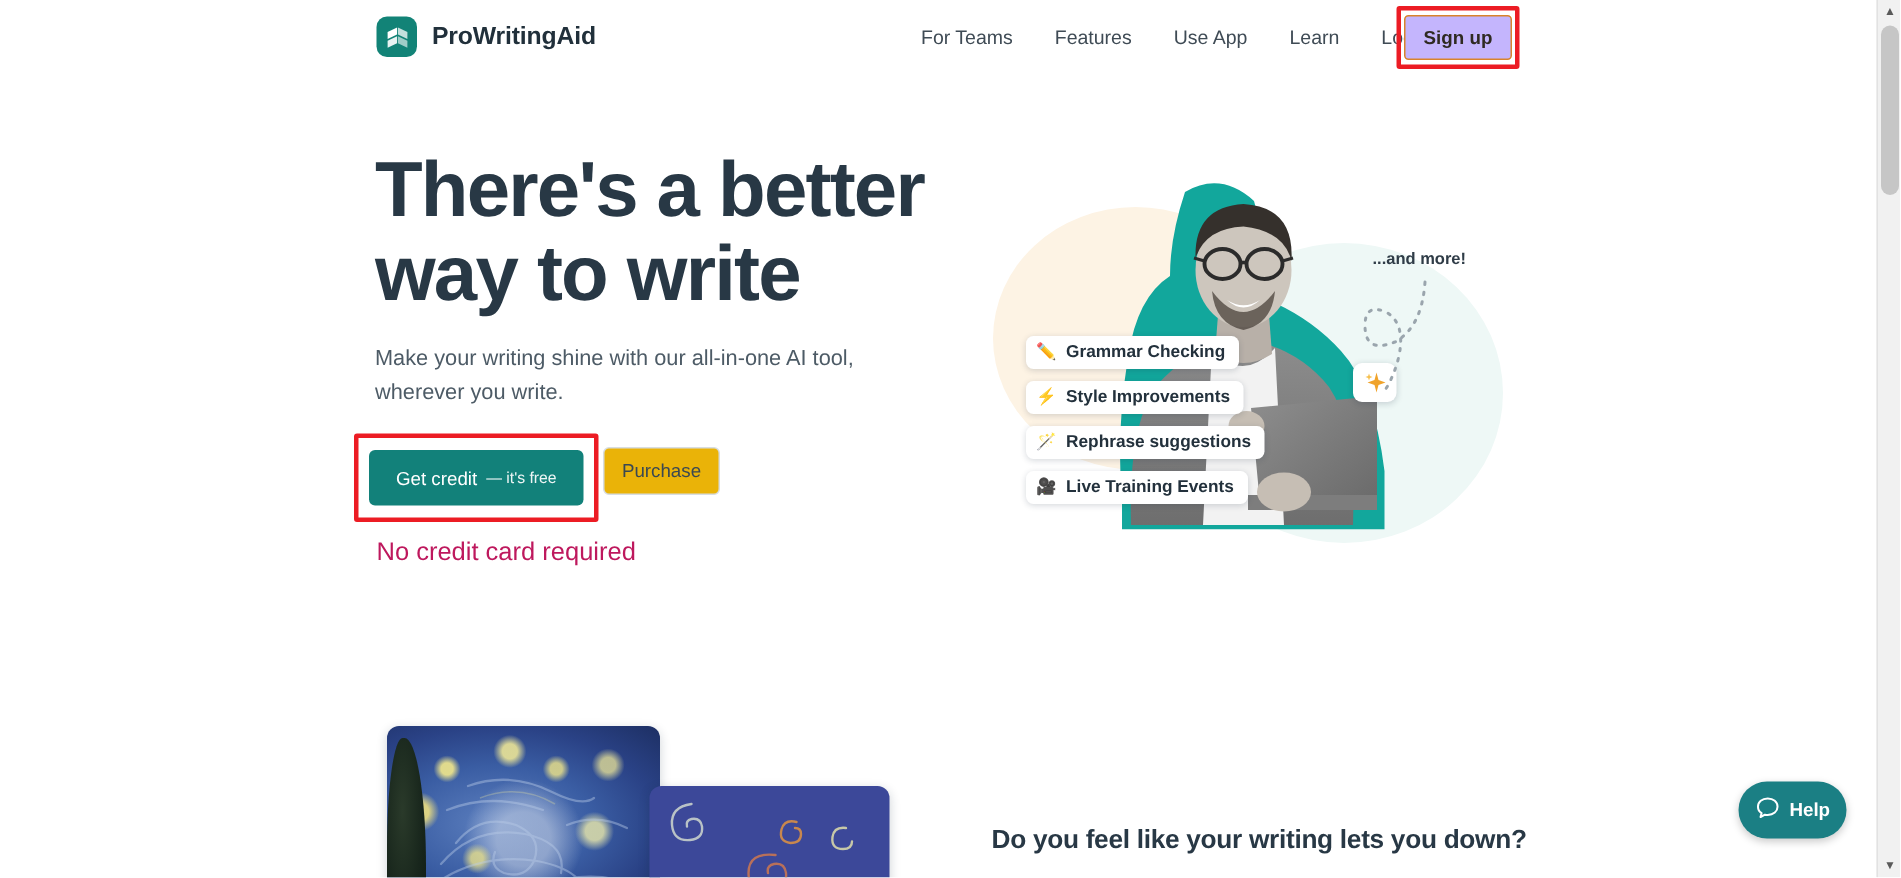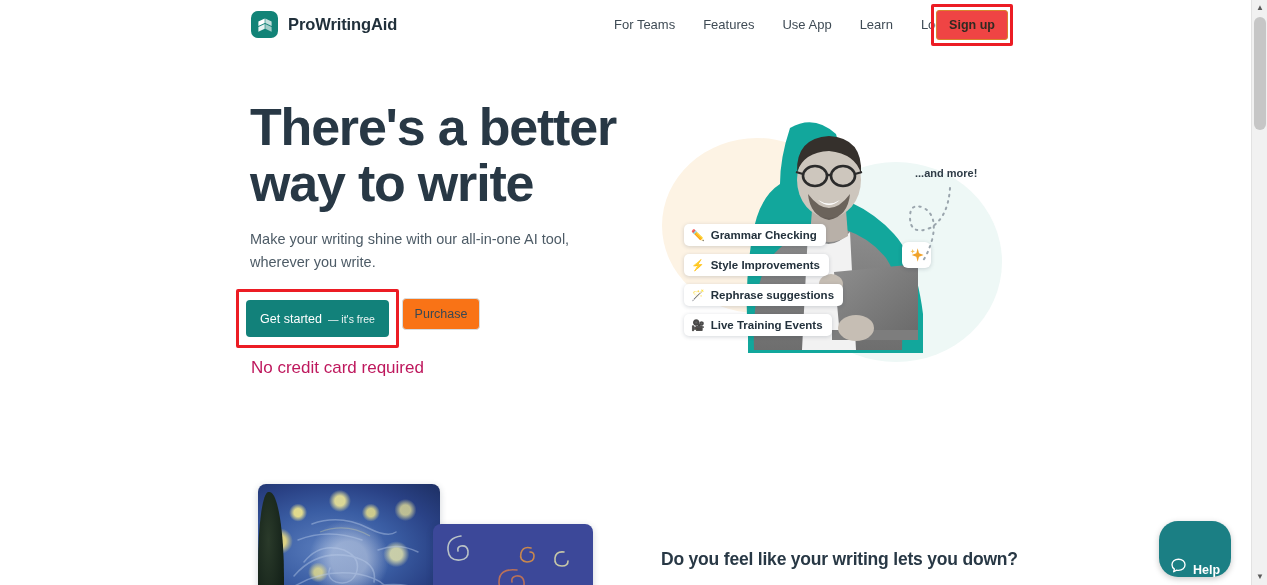--- a/index.html
+++ b/index.html
@@ -84,21 +84,21 @@
     height: 42px;
     border: 3px solid #ec1c24;
     border-radius: 2px;
     display: flex;
     align-items: center;
     justify-content: center;
   }
   #signup-btn {
     width: 72px;
     height: 30px;
-    background: #ef4444;
+    background: #c4b5fd;
     border: 1px solid #d9832c;
     border-radius: 3px;
     font-family: "Liberation Sans", sans-serif;
     font-size: 12.5px;
     font-weight: bold;
     color: #2f2a22;
     cursor: pointer;
     line-height: 1;
   }
 
@@ -156,21 +156,21 @@
   }
   #getstarted-label { font-weight: normal; font-size: 12.5px; }
   #getstarted-note { font-size: 10.5px; opacity: .92; }
 
   #purchase-btn {
     position: absolute;
     left: 402px;
     top: 298px;
     width: 78px;
     height: 32px;
-    background: #f97316;
+    background: #eab308;
     border: 1px solid #d7dde1;
     border-radius: 4px;
     font-family: "Liberation Sans", sans-serif;
     font-size: 12.5px;
     color: #3a4852;
     cursor: pointer;
   }
 
   #nocard {
     position: absolute;
@@ -328,27 +328,27 @@
     letter-spacing: -0.2px;
     white-space: nowrap;
   }
 
   
   #help-widget {
     position: absolute;
     left: 1159px;
     top: 521px;
     width: 72px;
-    height: 56px;
+    height: 38px;
     background: #1b7f84;
     border-radius: 19px;
     border: none;
     cursor: pointer;
     display: flex;
-    align-items: flex-end;
+    align-items: center;
     justify-content: center;
     gap: 6px;
     box-shadow: 0 2px 6px rgba(0,0,0,.22);
   }
   #help-label {
     font-family: "Liberation Sans", sans-serif;
     font-size: 12.5px;
     font-weight: bold;
     color: #ffffff;
   }
@@ -417,21 +417,21 @@
     <div id="signup-wrap">
       <button id="signup-btn">Sign up</button>
     </div>
   </div>
 
   <h1 id="hero-heading">There's a better way to write</h1>
   <p id="hero-sub">Make your writing shine with our all-in-one AI tool, wherever you write.</p>
 
   <div id="getstarted-wrap">
     <button id="getstarted-btn">
-      <span id="getstarted-label">Get started</span>
+      <span id="getstarted-label">Get credit</span>
       <span id="getstarted-note">— it's free</span>
     </button>
   </div>
 
   <button id="purchase-btn">Purchase</button>
 
   <div id="nocard">No credit card required</div>
 
   <div id="illustration">
 

